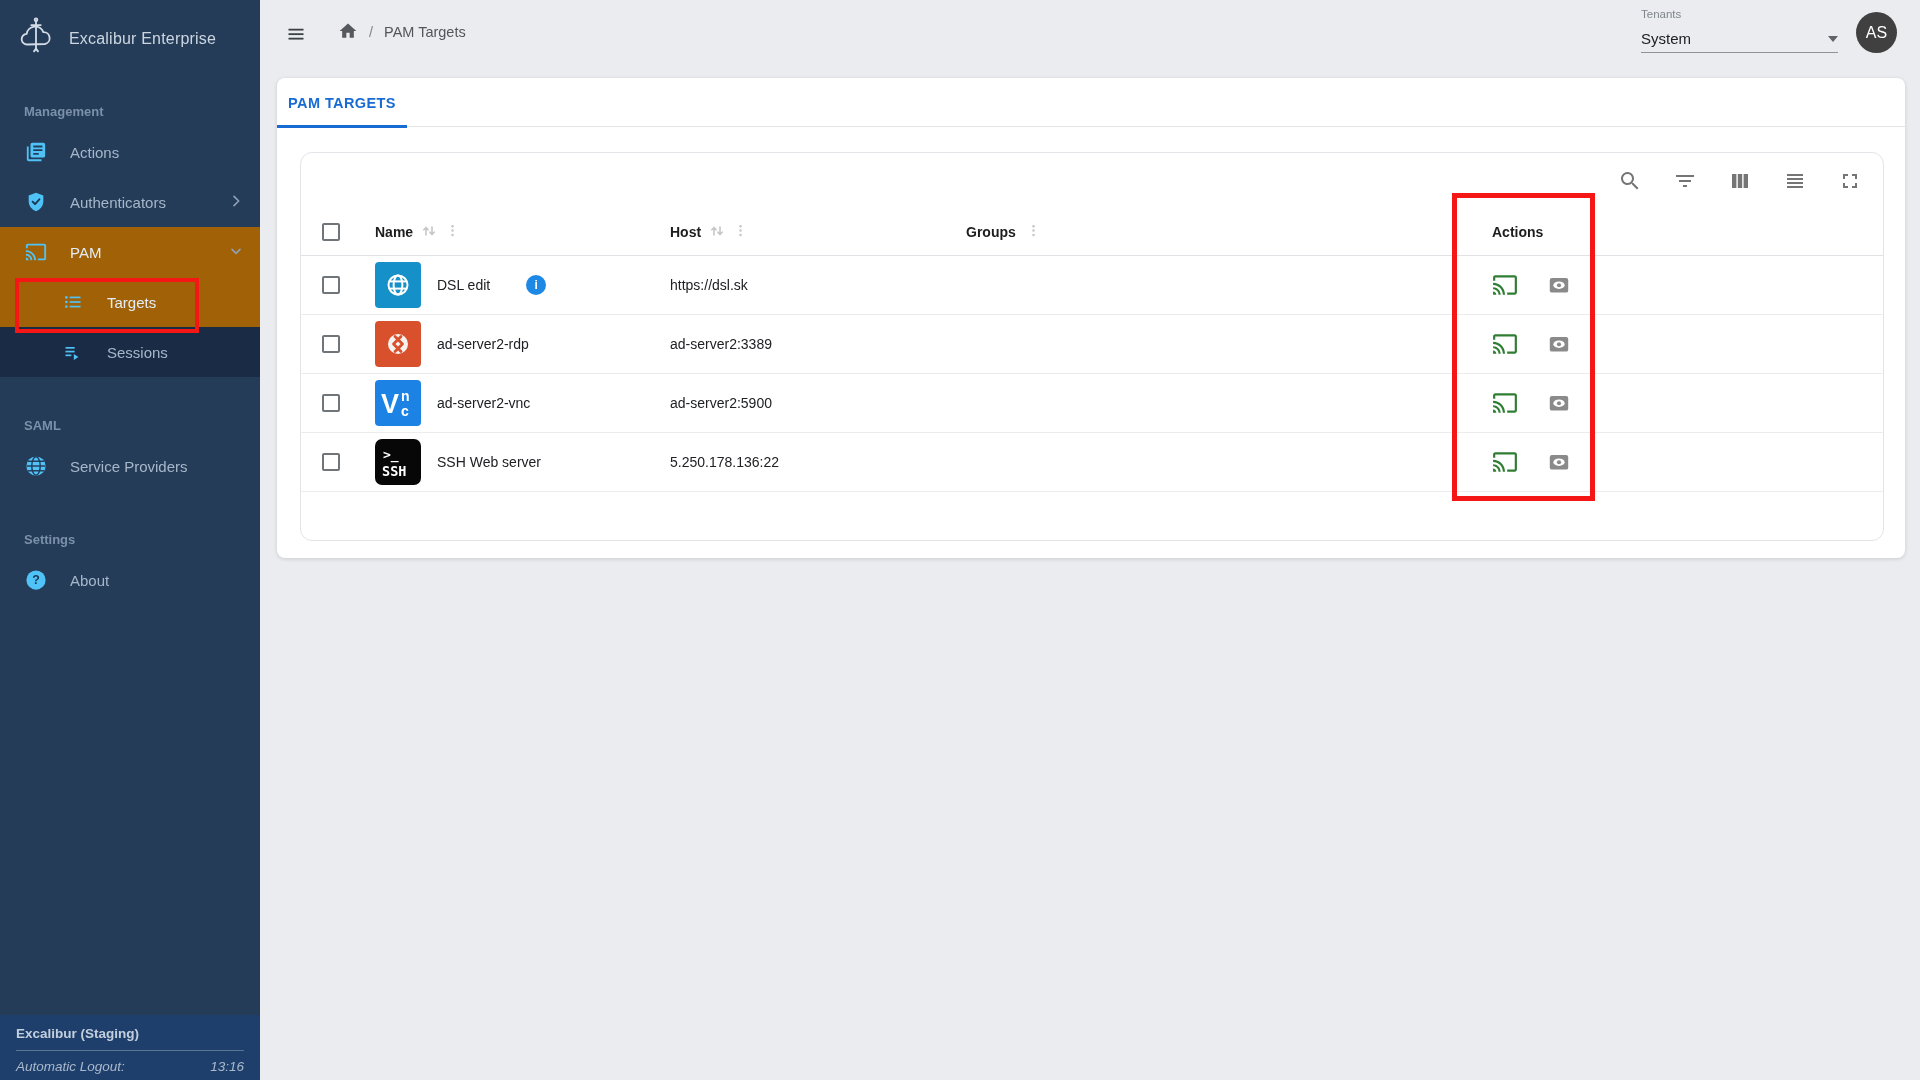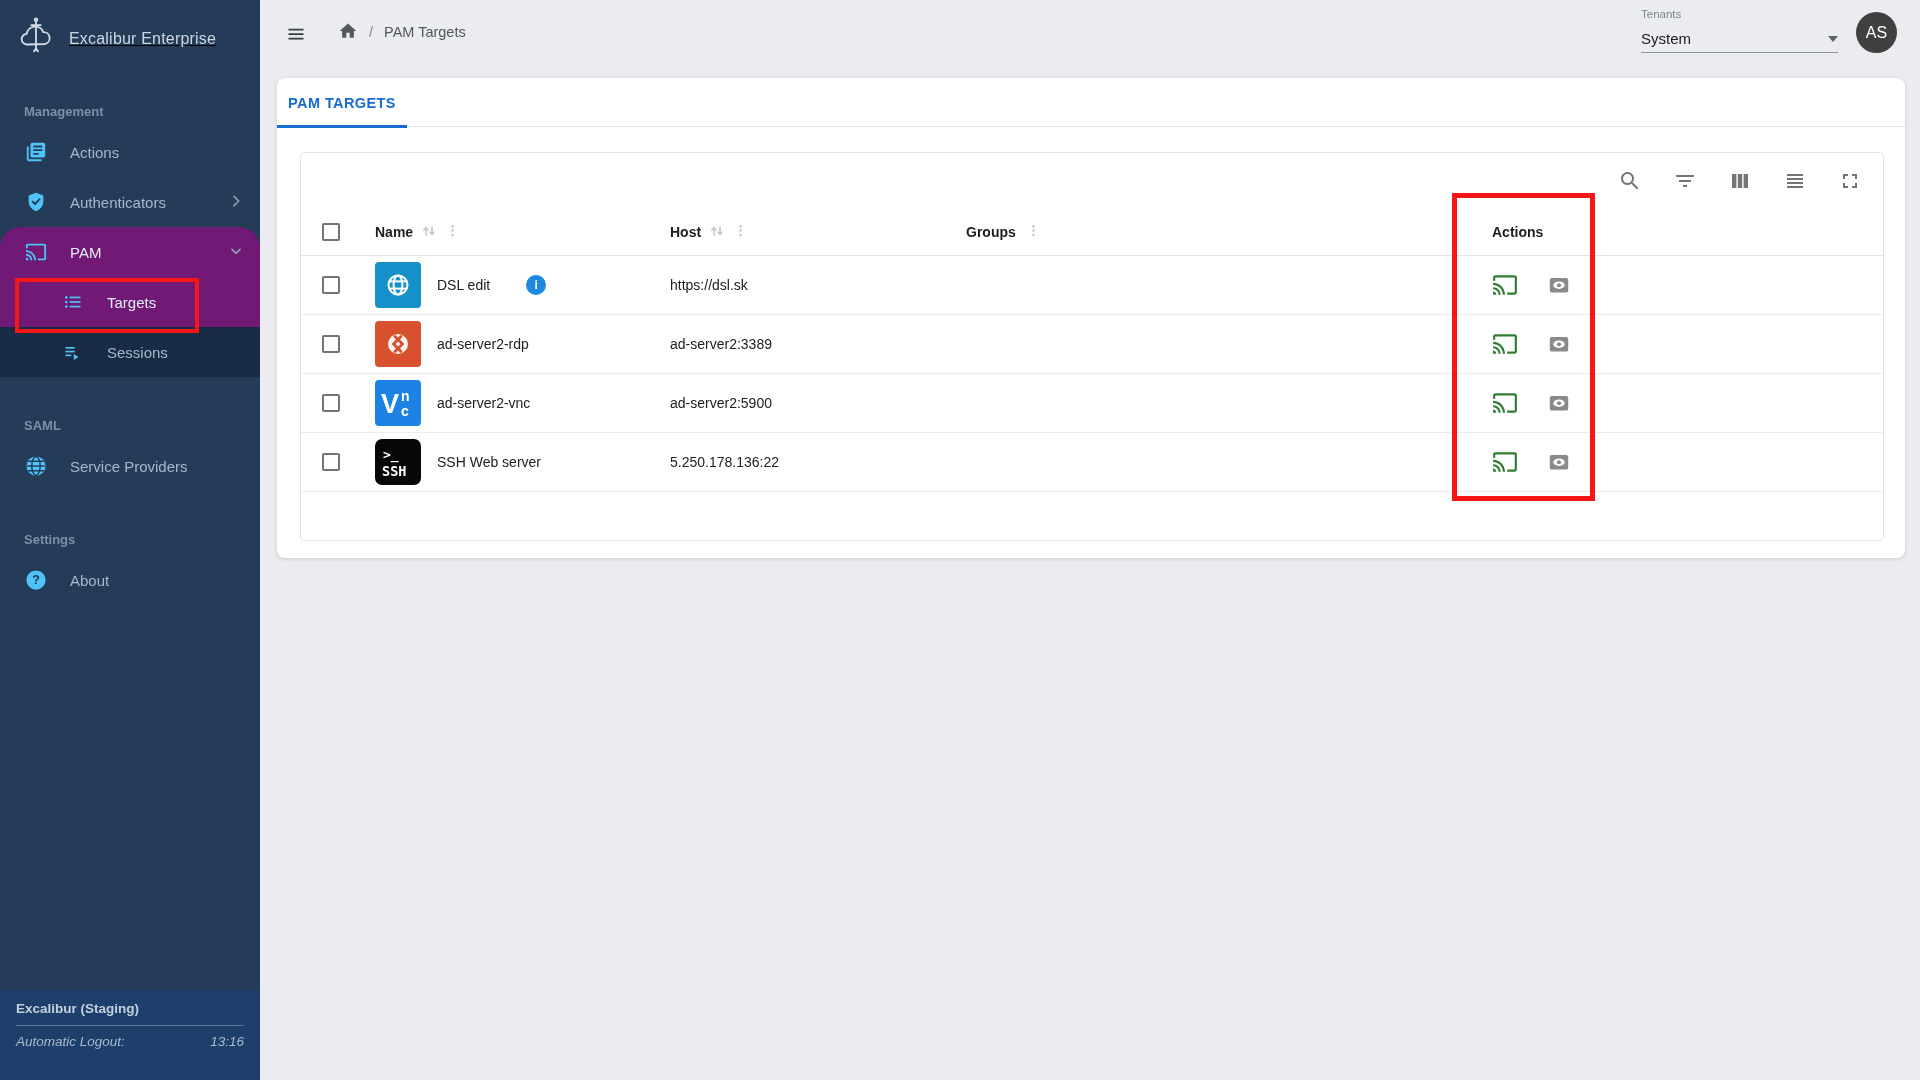--- a/index.html
+++ b/index.html
@@ -4,33 +4,33 @@
 <style>
   * { box-sizing: border-box; }
   html,body { margin:0; padding:0; }
   body {
     width:1920px; height:1080px; position:relative; overflow:hidden;
     background:#eaecef; font-family:"Liberation Sans", sans-serif;
   }
 
   
   .sidebar { position:absolute; left:0; top:0; width:260px; height:1080px; background:#253c59; }
-  .brand { display:flex; align-items:center; gap:12px; padding:16px 12px 12px 15px; height:73px;text-decoration:underline; }
+  .brand { display:flex; align-items:center; gap:12px; padding:16px 12px 12px 15px; height:73px; }
   .brand-name { font-size:16px; color:#ccd6e1; letter-spacing:.2px; }
   .sec-label { margin:30px 0 6px 24px; font-size:13px; font-weight:700; color:#7b90a9; height:18px; line-height:18px; }
   .nav-item { height:50px; display:flex; align-items:center; padding:0 16px 0 24px; gap:22px; font-size:15px; color:#a6b7ca; cursor:pointer; }
   .nav-item .nav-icon { width:24px; height:24px; flex:none; display:flex; align-items:center; justify-content:center; }
   .nav-label { flex:1; }
-  .pam-group { background:#701a75;border-radius:21px; }
+  .pam-group { background:#a16207; }
   .pam-group .nav-item.sub { padding-left:61px; }
   .nav-item.active { color:#e4edf6; }
   .nav-item.sessions-item { background:#1a2b45; }
   .chev-right, .chev-down { flex:none; }
 
-  .sidebar-footer { position:absolute; left:0; bottom:0; width:260px; background:#1e3f6b; padding:11px 16px 31px; }
+  .sidebar-footer { position:absolute; left:0; bottom:0; width:260px; background:#1e3f6b; padding:11px 16px 6px; }
   .env-name { font-size:13.5px; font-weight:700; color:#c3cfdd; }
   .footer-divider { border:0; border-top:1px solid rgba(255,255,255,.28); margin:9px 0 8px; }
   .logout-row { display:flex; justify-content:space-between; font-size:13.5px; color:#aab9cc;font-style:italic; }
 
   .red-box { position:absolute; border:4px solid #f51616; z-index:30; }
   .red-box-targets { left:15px; top:278px; width:184px; height:55px; }
 
   
   .main { position:absolute; left:260px; top:0; width:1660px; height:1080px; }
   .hamburger { position:absolute; left:26px; top:25px; cursor:pointer; }
@@ -40,21 +40,21 @@
   .tenant-select { position:absolute; left:1381px; top:25px; width:197px; height:28px; display:flex; justify-content:space-between; align-items:center; border-bottom:1px solid #8f9398; font-size:15px; color:#202124; cursor:pointer; }
   .caret-down { width:0; height:0; border-left:5px solid transparent; border-right:5px solid transparent; border-top:6px solid #5f6368; }
   .avatar { position:absolute; left:1596px; top:12px; width:41px; height:41px; border-radius:50%; background:#404040; color:#fff; display:flex; align-items:center; justify-content:center; font-size:16px; cursor:pointer; }
 
   
   .card { position:absolute; left:17px; top:78px; width:1628px; height:480px; background:#fff; border-radius:8px; box-shadow:0 1px 4px rgba(0,0,0,.14); }
   .tabstrip { height:49px; border-bottom:1px solid #e4e4e4; display:flex; }
   .tab { width:130px; height:49px; display:flex; align-items:center; justify-content:center; color:#176bd2; font-weight:700; font-size:14.5px; letter-spacing:.4px; position:relative; cursor:pointer; }
   .tab-underline { position:absolute; left:0; bottom:-1px; width:130px; height:3px; background:#176bd2; }
 
-  .table-card { position:absolute; left:23px; top:74px; width:1584px; height:389px; border:1px solid #e2e4e8; border-radius:5px; background:#fff; }
+  .table-card { position:absolute; left:23px; top:74px; width:1584px; height:389px; border:1px solid #e2e4e8; border-radius:12px; background:#fff; }
   .toolbar { height:56px; display:flex; align-items:center; justify-content:flex-end; gap:31px; padding-right:21px; }
   .tool-btn { width:24px; height:24px; cursor:pointer; color:#757575; }
 
   .thead { height:47px; border-bottom:1px solid #e0e2e5; display:flex; align-items:center; font-weight:700; font-size:14px; color:#1d1d1d; }
   .trow { height:59px; border-bottom:1px solid #ececec; display:flex; align-items:center; font-size:14px; color:#202124; }
   .cell-check   { width:74px; padding-left:21px; display:flex; align-items:center; }
   .cell-name    { width:295px; display:flex; align-items:center; gap:16px; }
   .cell-host    { width:296px; display:flex; align-items:center; gap:8px; }
   .cell-groups  { width:518px; display:flex; align-items:center; gap:10px; }
   .cell-actions { flex:1; display:flex; align-items:center; gap:28px; padding-left:8px; }

